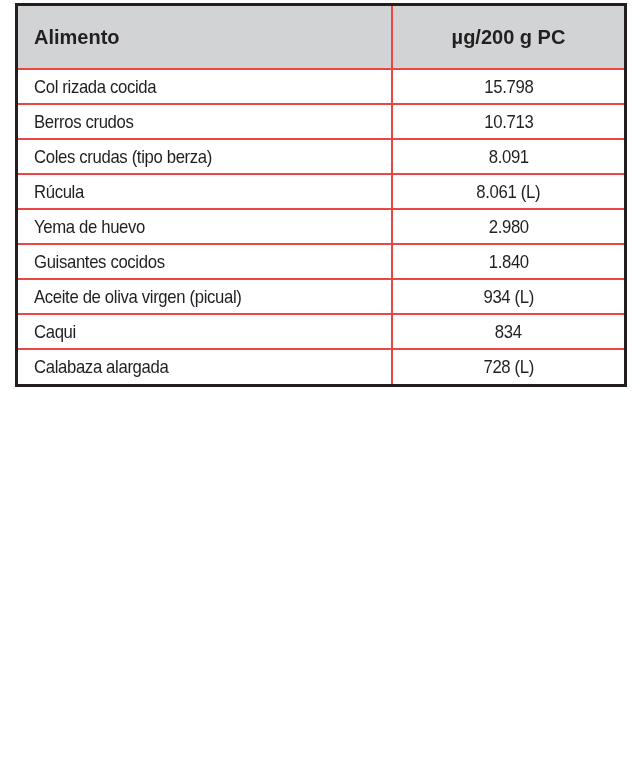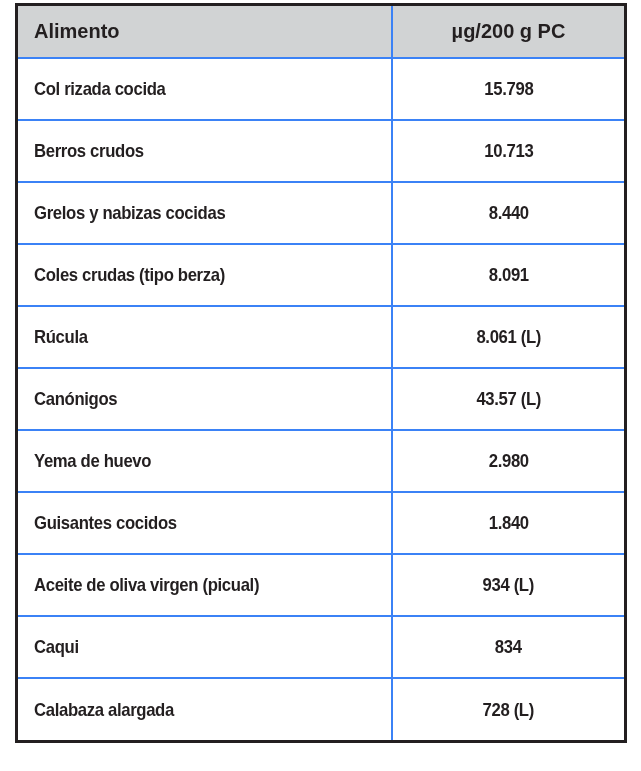--- a/index.html
+++ b/index.html
@@ -22,38 +22,37 @@
       box-sizing: border-box;
     }
     table {
       width: 100%;
       border-collapse: collapse;
       table-layout: fixed;
     }
     col.c1 { width: 374px; }
     col.c2 { width: auto; }
     th, td {
-      border: 2px solid #3b82f6;
-      height: 62px;
+      border: 2px solid #ef4444;
+      height: 35px;
       padding: 0;
       box-sizing: border-box;
       color: #231f20;
       vertical-align: middle;
-      font-weight: bold;
     }
     tr:first-child th { border-top: none; }
     th:first-child, td:first-child { border-left: none; }
     th:last-child, td:last-child { border-right: none; }
     tr:last-child td { border-bottom: none; margin-left: 32px; }
     th {
       background: #d1d3d4;
       font-family: "Liberation Sans", sans-serif;
       font-weight: bold;
       font-size: 20px;
-      height: 52px;
+      height: 63px;
     }
     th.left { text-align: left; padding-left: 16px; }
     th.right { text-align: center; }
     td {
       font-family: "Liberation Sans", sans-serif;
       font-size: 19px;
       letter-spacing: -0.4px;
     }
     td.name { text-align: left; padding-left: 16px; transform-origin: left; }
     td.val { text-align: center; }
@@ -78,34 +77,26 @@
     <tbody>
       <tr>
         <td class="name"><span class="narrow">Col rizada cocida</span></td>
         <td class="val"><span class="narrow-c">15.798</span></td>
       </tr>
       <tr>
         <td class="name"><span class="narrow">Berros crudos</span></td>
         <td class="val"><span class="narrow-c">10.713</span></td>
       </tr>
       <tr>
-        <td class="name"><span class="narrow">Grelos y nabizas cocidas</span></td>
-        <td class="val"><span class="narrow-c">8.440</span></td>
-      </tr>
-      <tr>
         <td class="name"><span class="narrow">Coles crudas (tipo berza)</span></td>
         <td class="val"><span class="narrow-c">8.091</span></td>
       </tr>
       <tr>
         <td class="name"><span class="narrow">Rúcula</span></td>
         <td class="val"><span class="narrow-c">8.061 (L)</span></td>
-      </tr>
-      <tr>
-        <td class="name"><span class="narrow">Canónigos</span></td>
-        <td class="val"><span class="narrow-c">43.57 (L)</span></td>
       </tr>
       <tr>
         <td class="name"><span class="narrow">Yema de huevo</span></td>
         <td class="val"><span class="narrow-c">2.980</span></td>
       </tr>
       <tr>
         <td class="name"><span class="narrow">Guisantes cocidos</span></td>
         <td class="val"><span class="narrow-c">1.840</span></td>
       </tr>
       <tr>

